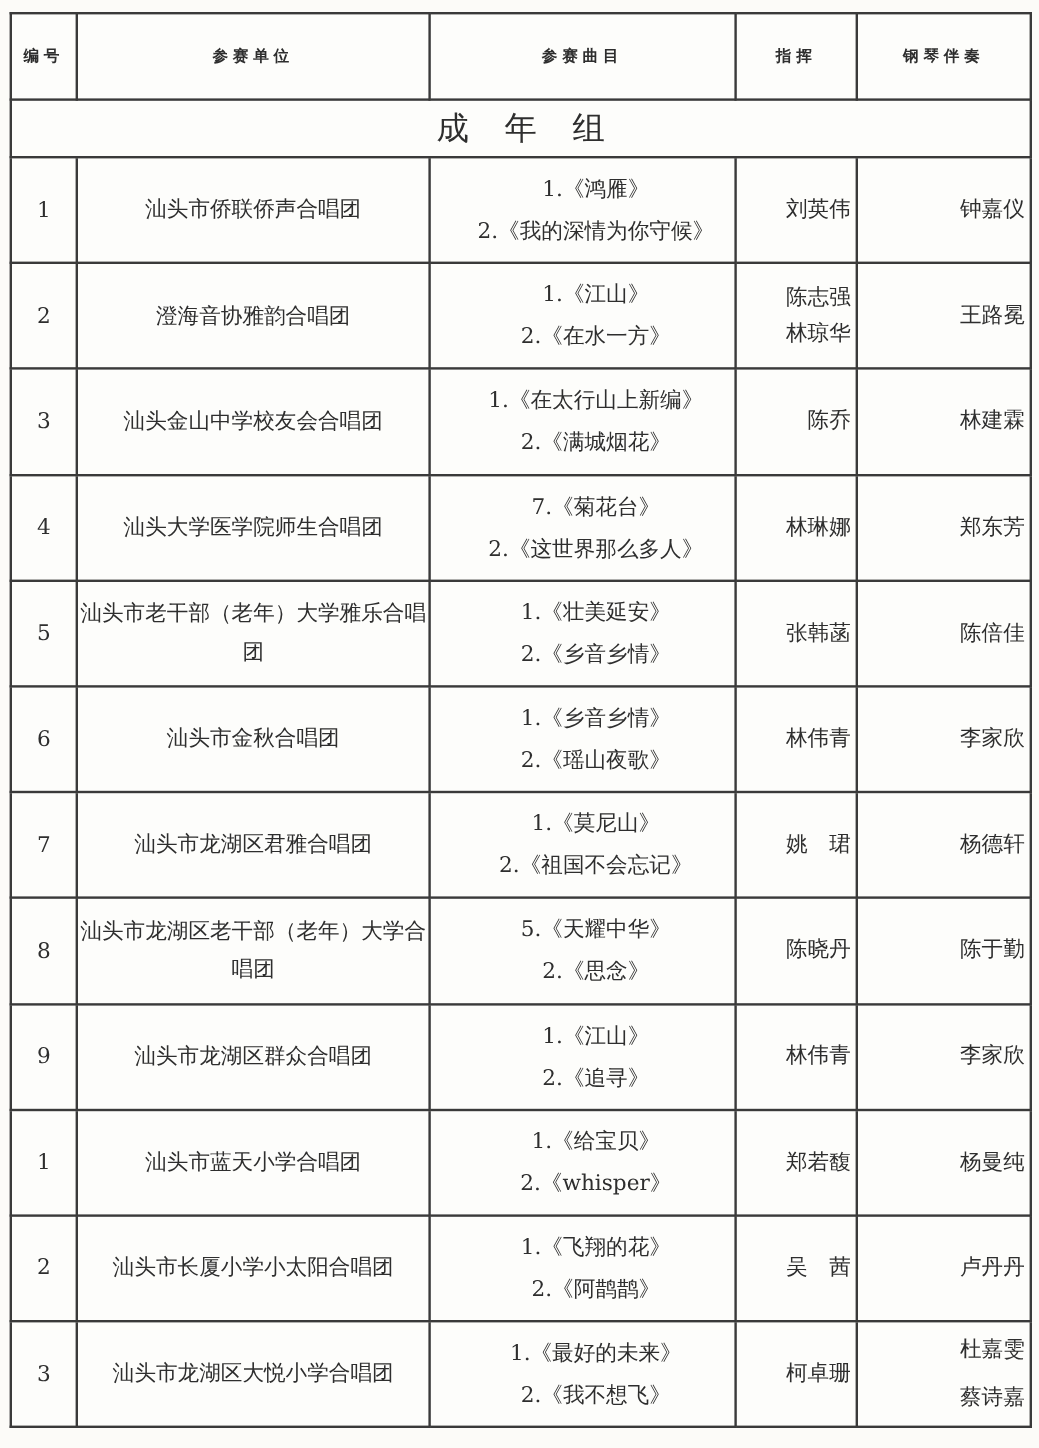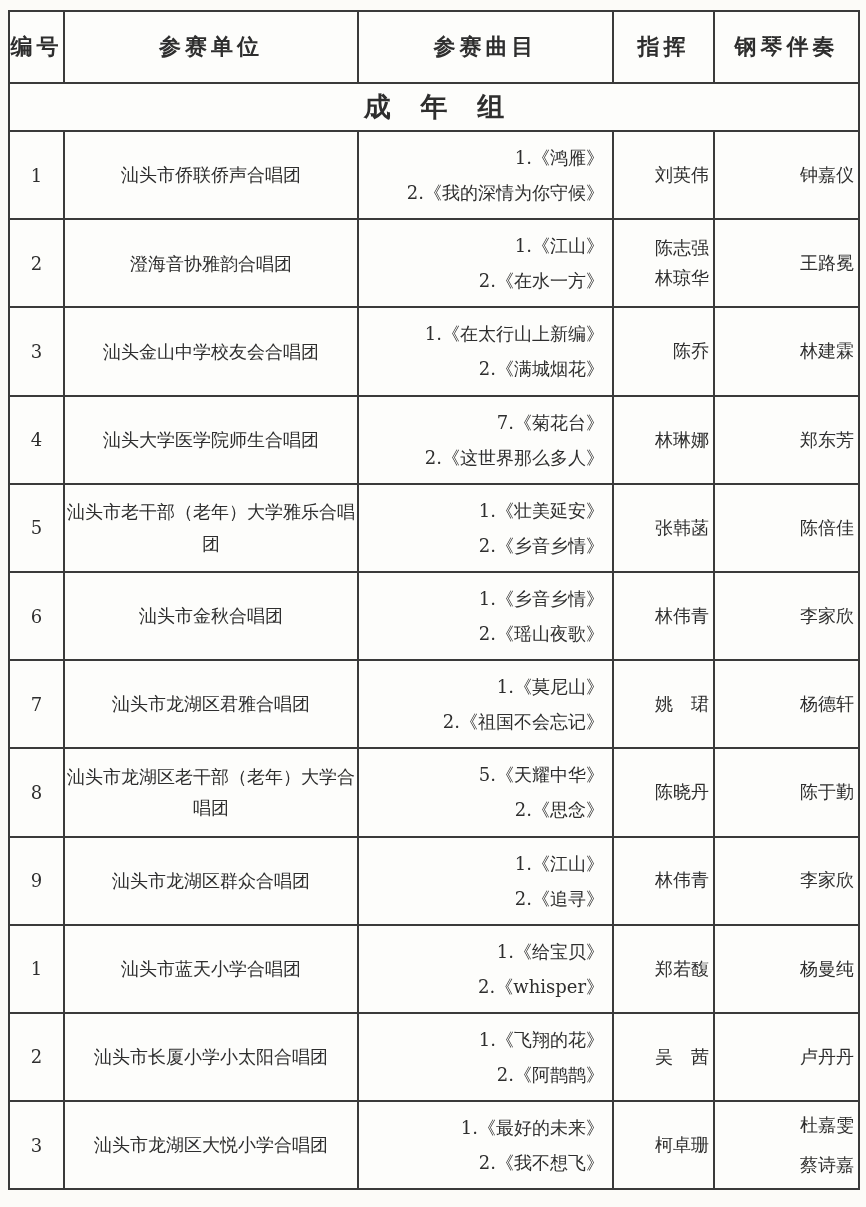--- a/index.html
+++ b/index.html
@@ -19,52 +19,52 @@
     background: #fdfdfb;
   }
   th, td { border: 2px solid #3a3a3a; }
   .col-no        { width: 55px; }
   .col-unit      { width: 294px; }
   .col-songs     { width: 255px; }
   .col-conductor { width: 101px; }
   .col-pianist   { width: 145px; }
   thead th {
     height: 70px;
-    font-size: 22px;
+    font-size: 13px;
     font-weight: 700;
     letter-spacing: 4px;
     text-align: center;
     padding: 0;
     vertical-align: middle;
   }
   .section-cell {
     height: 44px;
     text-align: center;
     vertical-align: middle;
   }
   .section-title {
     font-size: 27px;
-    font-weight: 700;
+    font-weight: 400;
     letter-spacing: 1.1em;
     margin-right: -1.1em;
     white-space: nowrap;
   }
   .data-row td {
     height: 66px;
     font-size: 18px;
     vertical-align: middle;
   }
   .no-cell { text-align: center; }
   .unit-cell {
     text-align: center;
     padding: 8px 0;
     line-height: 1.75;
   }
   .songs-cell {
-    text-align: right;
+    text-align: center;
     padding: 8px 8px 8px 30px;
     line-height: 1.95;
   }
   .conductor-cell, .pianist-cell {
     text-align: right;
     padding: 6px 4px;
     line-height: 1.35;
   }
   .conductor-cell .line + .line { margin-top: 5px; }
   .pianist-cell  .line + .line { margin-top: 16px; }

